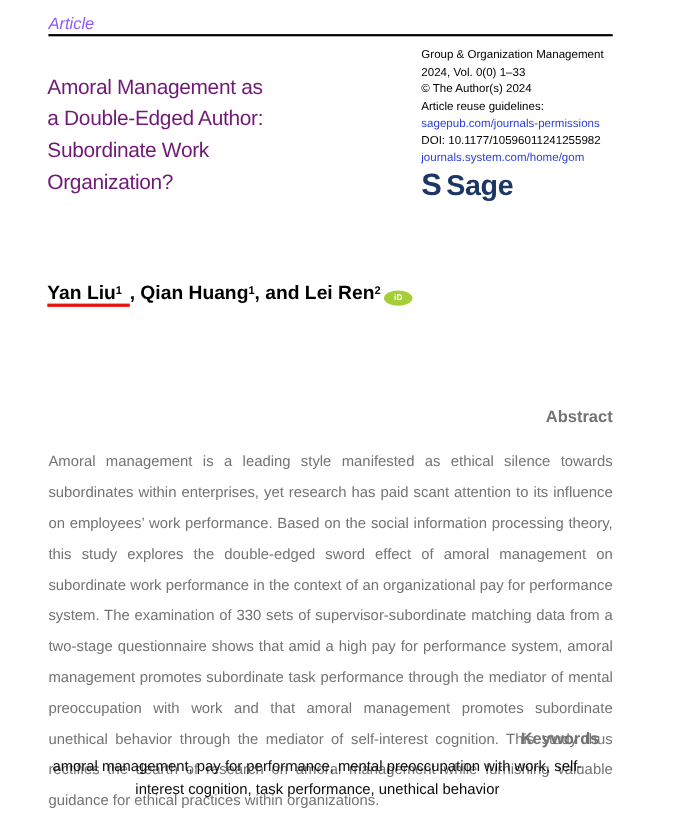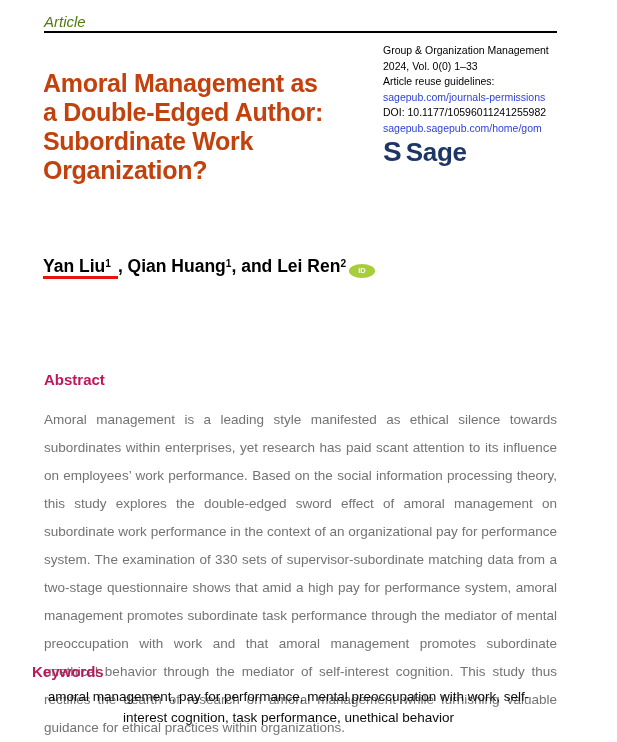--- a/index.html
+++ b/index.html
@@ -14,21 +14,21 @@
     width:617px;height:742px;
     font-family:"Liberation Sans", sans-serif;
     color:var(--text);
     position:relative;
     overflow:hidden;
   }
   .page{position:absolute;inset:0;background:#fff;}
 
   .kicker{
     position:absolute;left:44px;top:13px;
-    font-style:italic;font-size:15px;color:#4d7c0f;
+    font-style:italic;font-size:15px;color:#8b5cf6;
   }
   .rule{
     position:absolute;left:44px;top:31px;width:513px;height:0;
     border-top:2px solid #000;
   }
 
   
   .masthead{
     position:absolute;left:383px;top:43px;width:178px;
     font-size:10.5px;line-height:15.5px;color:#000;
@@ -43,21 +43,21 @@
     letter-spacing:-1px;
   }
   .logo-word{
     color:var(--navy);font-weight:700;font-size:26px;line-height:24px;
     letter-spacing:-0.3px;
   }
 
   
   .title{
     position:absolute;left:43px;top:52px;width:345px;
-    font-size:25px;line-height:29px;font-weight:bold;color:#c2410c;
+    font-size:19px;line-height:29px;font-weight:normal;color:#701a75;
     letter-spacing:-0.3px;
   }
   .byline{
     position:absolute;left:43px;top:254px;width:335px;
     font-size:17.5px;line-height:25px;font-weight:bold;color:#000;
   }
   .byline sup{
     font-size:58%;position:relative;top:-0.5em;vertical-align:baseline;
   }
   .red-underline{
@@ -69,21 +69,21 @@
     background:var(--orcid);color:#fff;
     font-size:7.5px;font-weight:bold;line-height:14px;text-align:center;
     margin-left:3px;vertical-align:-1px;
     letter-spacing:0;
     cursor:pointer;
   }
 
   
   .abstract{position:absolute;left:44px;top:370px;width:513px;}
   .section-heading{
-    font-size:15px;line-height:20px;font-weight:bold;color:#be185d;margin:0;
+    font-size:15px;line-height:20px;font-weight:bold;color:#737373;margin:0;text-align:right;
   }
   .abstract-body{
     margin:16px 0 0 0;
     font-size:13.5px;line-height:28px;color:#737373;
     text-align:justify;
   }
   .keywords{position:absolute;left:32px;top:662px;width:513px;}
   .keywords-body{
     margin:4px 0 0 0;
     font-size:13.5px;line-height:21px;color:#0b0b0b;
@@ -94,24 +94,25 @@
 <body>
 
 <div class="page">
 
   <div class="kicker">Article</div>
   <div class="rule"></div>
 
   <div class="masthead">
     <div>Group &amp; Organization Management</div>
     <div>2024, Vol. 0(0) 1–33</div>
+    <div>© The Author(s) 2024</div>
     <div>Article reuse guidelines:</div>
     <div class="link">sagepub.com/journals-permissions</div>
     <div>DOI: 10.1177/10596011241255982</div>
-    <div class="link">sagepub.sagepub.com/home/gom</div>
+    <div class="link">journals.system.com/home/gom</div>
     <div class="logo-row">
       <span class="logo-s">S</span>
       <span class="logo-word">Sage</span>
     </div>
   </div>
 
   <h1 class="title">
       <div>Amoral Management as</div>
       <div>a Double-Edged Author:</div>
       <div>Subordinate Work</div>

